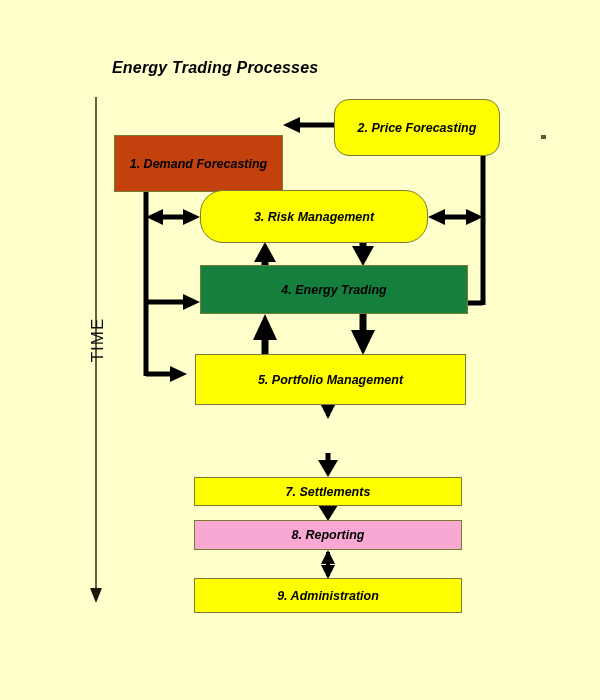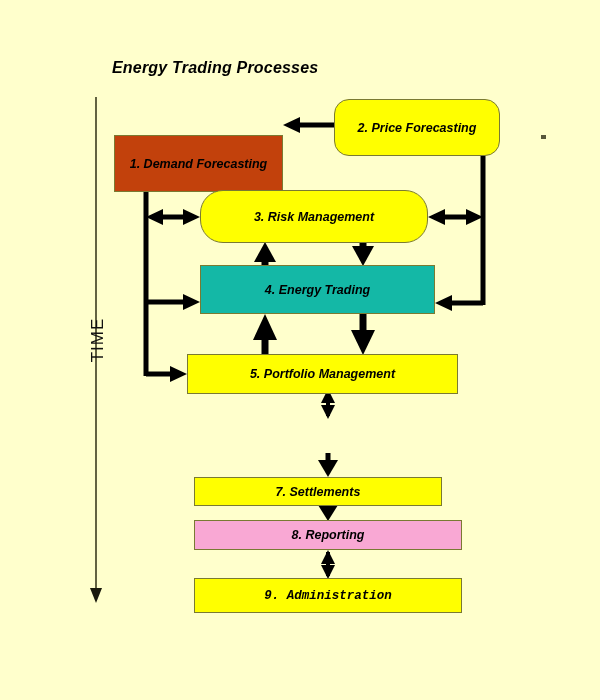--- a/index.html
+++ b/index.html
@@ -165,38 +165,38 @@
   </div>
 
   <div class="pbox" style="left:334px;top:99px;width:166px;height:57px;background:#FFFF00;border-radius:15px;">
     <span>2. Price Forecasting</span>
   </div>
 
   <div class="pbox" style="left:200px;top:190px;width:228px;height:53px;background:#FFFF00;border-radius:23px;">
     <span>3. Risk Management</span>
   </div>
 
-  <div class="pbox" style="left:200px;top:265px;width:235px;height:49px;background:#14b8a6;">
+  <div class="pbox" style="left:200px;top:265px;width:268px;height:49px;background:#15803d;">
     <span>4. Energy Trading</span>
   </div>
 
-  <div class="pbox" style="left:187px;top:354px;width:271px;height:40px;background:#FFFF00;">
+  <div class="pbox" style="left:195px;top:354px;width:271px;height:51px;background:#FFFF00;">
     <span>5. Portfolio Management</span>
   </div>
 
 
-  <div class="pbox" style="left:194px;top:477px;width:248px;height:29px;background:#FFFF00;">
+  <div class="pbox" style="left:194px;top:477px;width:268px;height:29px;background:#FFFF00;">
     <span>7. Settlements</span>
   </div>
 
   <div class="pbox" style="left:194px;top:520px;width:268px;height:30px;background:#f9a8d4;">
     <span>8. Reporting</span>
   </div>
 
-  <div class="pbox" style="left:194px;top:578px;width:268px;height:35px;background:#FFFF00;font-family:Liberation Mono, monospace;">
+  <div class="pbox" style="left:194px;top:578px;width:268px;height:35px;background:#FFFF00;">
     <span>9. Administration</span>
   </div>
 
   <div class="time-label">TIME</div>
 
   <div class="speck"></div>
 
 </div>
 
 </body></html>

